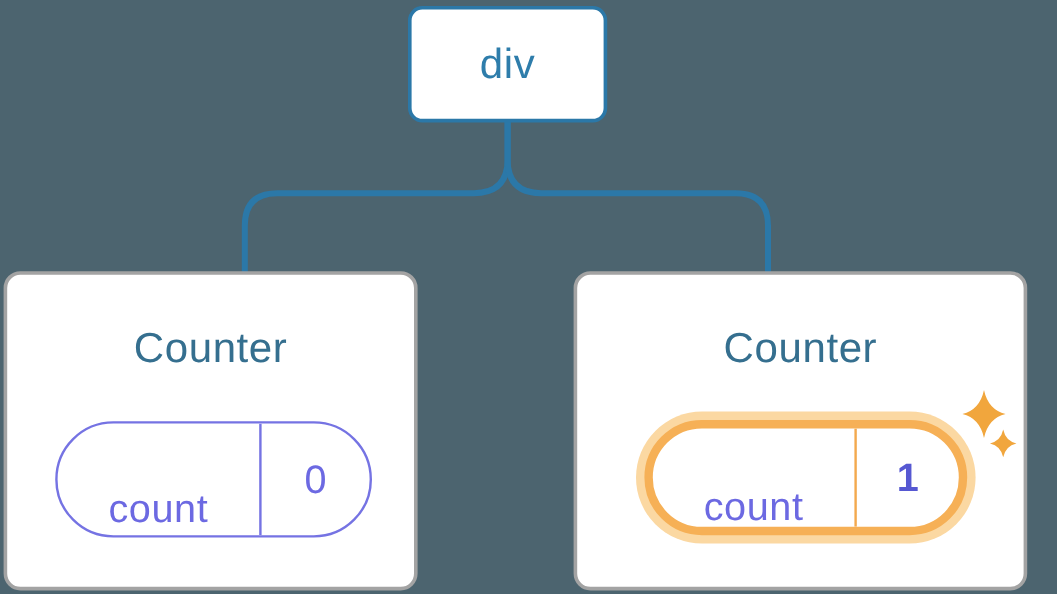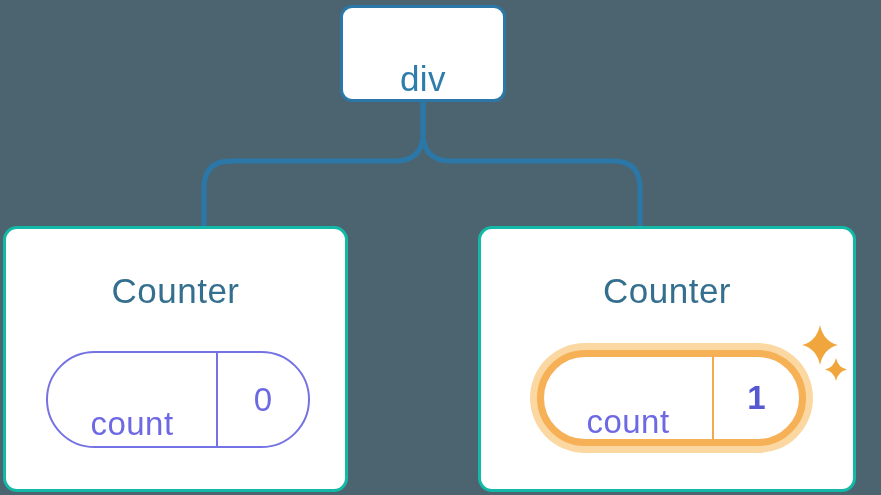--- a/index.html
+++ b/index.html
@@ -27,36 +27,36 @@
     position: absolute;
     left: 340px;
     top: 5px;
     width: 166px;
     height: 97px;
     box-sizing: border-box;
     background: #ffffff;
     border: 3px solid #2b78a8;
     border-radius: 12px;
     display: flex;
-    align-items: flex-end;
+    align-items: center;
     justify-content: center;
   }
   .node-root-label {
     font-size: 35px;
     font-weight: 500;
     color: #2e7dab;
     letter-spacing: 0.5px;
   }
   .card {
     position: absolute;
     top: 226px;
     height: 266px;
     box-sizing: border-box;
     background: #ffffff;
-    border: 3px solid #14b8a6;
+    border: 3px solid #a3a3a3;
     border-radius: 14px;
   }
   .card-left  { left: 3px;   width: 345px; }
   .card-right { left: 478px; width: 378px; }
   .card-title {
     position: absolute;
     top: 42px;
     left: 0;
     width: 100%;
     text-align: center;

